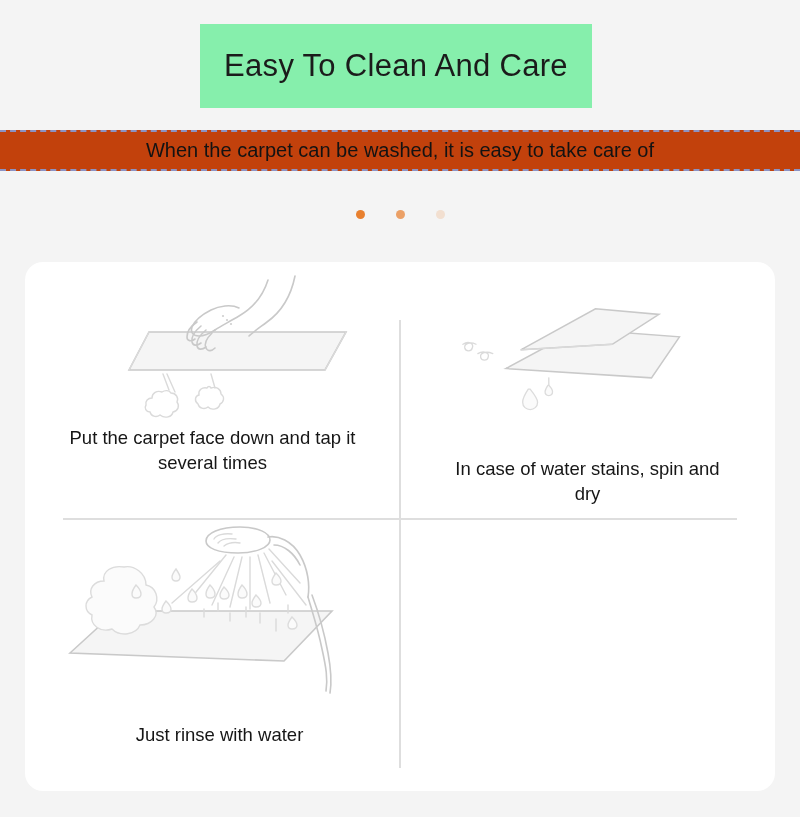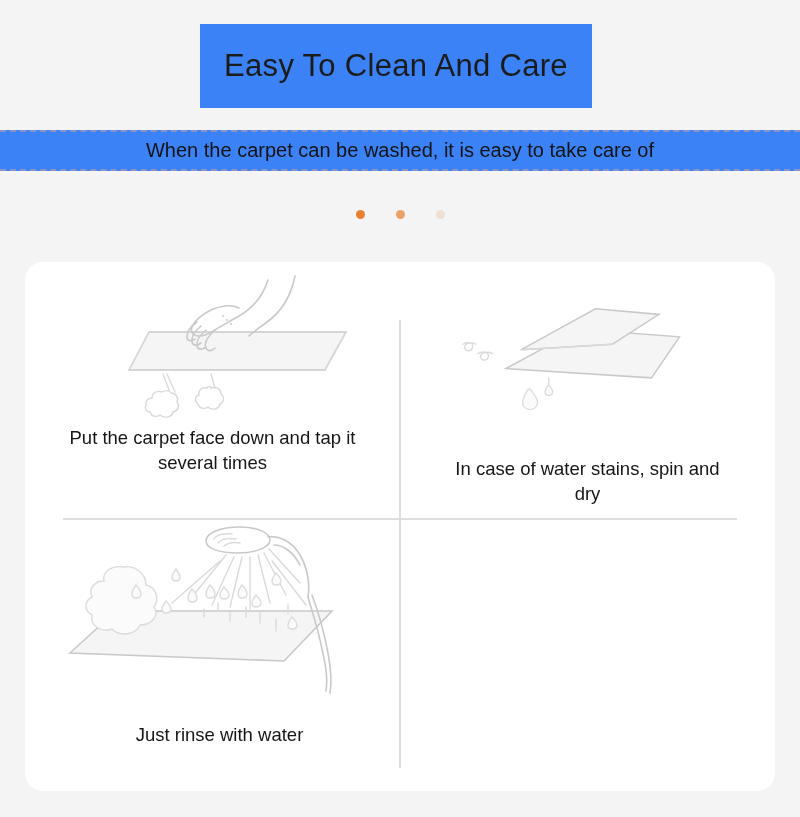--- a/index.html
+++ b/index.html
@@ -15,42 +15,42 @@
     position: relative;
   }
 
   
   .title-block {
     position: absolute;
     left: 200px;
     top: 24px;
     width: 392px;
     height: 84px;
-    background: #3b82f6;
+    background: #86efac;
     display: flex;
     align-items: center;
     justify-content: center;
   }
   .title-text {
     font-size: 31px;
     color: #1b1b1b;
     letter-spacing: 0.3px;
     white-space: nowrap;
     font-weight: 400;
   }
 
   
   .banner {
     position: absolute;
     left: 0;
     top: 130px;
     width: 800px;
     height: 41px;
     box-sizing: border-box;
-    background: #3b82f6;
+    background: #c2410c;
     border-top: 2px dashed #8c93c4;
     border-bottom: 2px dashed #8c93c4;
     display: flex;
     align-items: center;
     justify-content: center;
   }
   .banner-text {
     font-size: 20px;
     color: #131313;
     white-space: nowrap;

